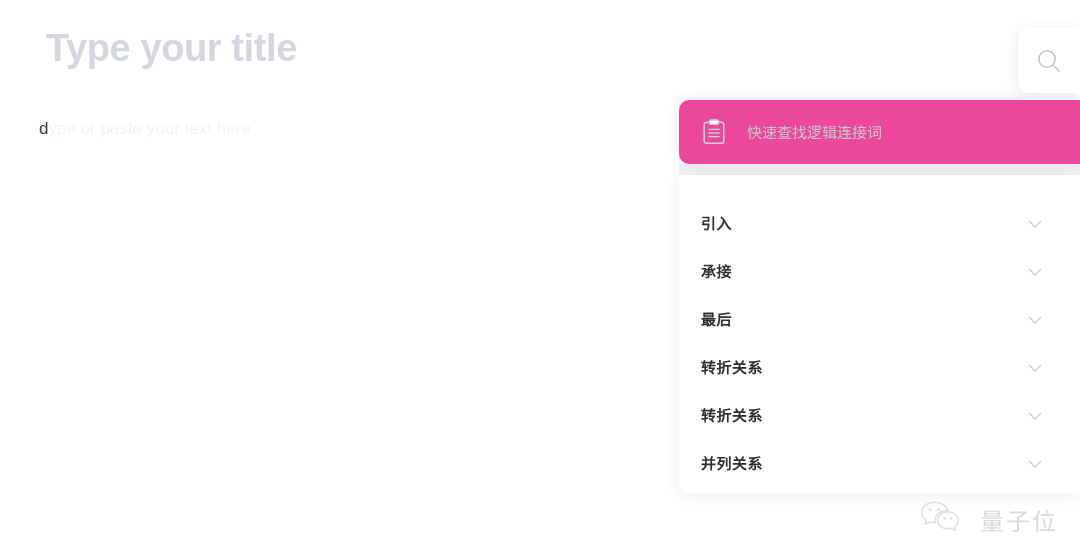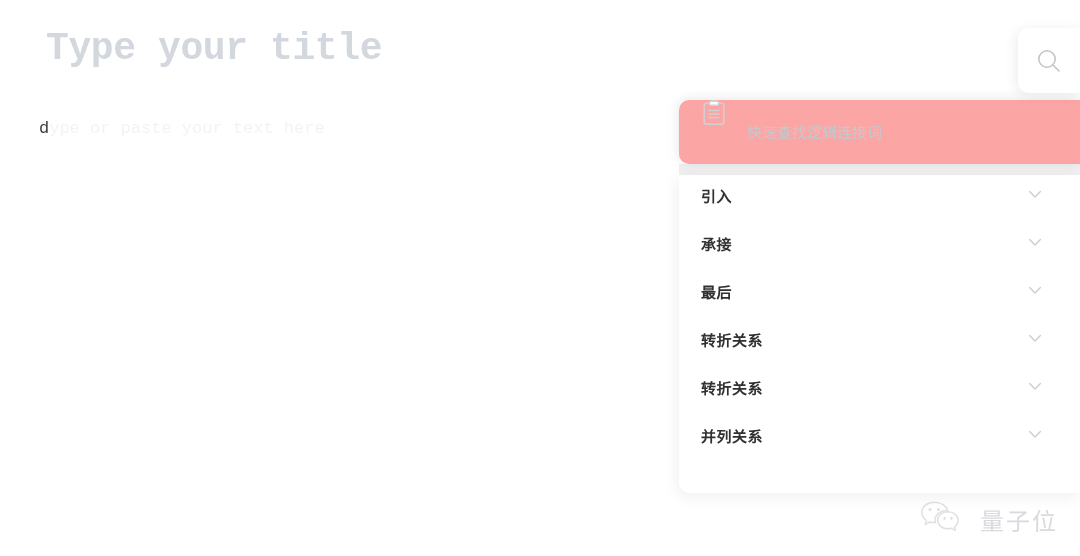--- a/index.html
+++ b/index.html
@@ -24,21 +24,20 @@
   }
 
   
   .editor {
     position: absolute;
     left: 0;
     top: 0;
     width: 1080px;
     height: 556px;
     padding: 0;
-    font-family: Liberation Mono, monospace;
   }
 
   .doc-title {
     position: absolute;
     left: 46px;
     top: 24px;
     font-size: 38px;
     font-weight: bold;
     letter-spacing: -0.4px;
     color: #d3d7de;
@@ -96,24 +95,25 @@
   
   .panel {
     position: absolute;
     right: 0;
     top: 100px;
     width: 401px;
     z-index: 20;
   }
 
   .panel-search {
-    background: #fca5a5;
+    background: #ec4899;
     border-radius: 10px 0 0 10px;
     height: 64px;
     display: flex;
+    align-items: center;
     padding-left: 22px;
     box-shadow: -2px 0 14px rgba(60, 64, 72, 0.07),
                  0 -2px 10px rgba(60, 64, 72, 0.05);
     position: relative;
     z-index: 2;
   }
   .panel-search .clipboard-icon {
     width: 26px;
     height: 26px;
     flex: 0 0 26px;
@@ -147,21 +147,21 @@
     border-radius: 0 0 0 10px;
     padding: 10px 0 20px 0;
     box-shadow: -2px 4px 14px rgba(60, 64, 72, 0.08);
     position: relative;
     z-index: 2;
   }
 
   .panel-item {
     height: 48px;
     display: flex;
-    align-items: flex-start;
+    align-items: flex-end;
     justify-content: space-between;
     padding: 0 36px 0 22px;
     cursor: pointer;
   }
 
   .panel-item-label {
     font-size: 15px;
     font-weight: bold;
     color: #303133;
     letter-spacing: 0.5px;

